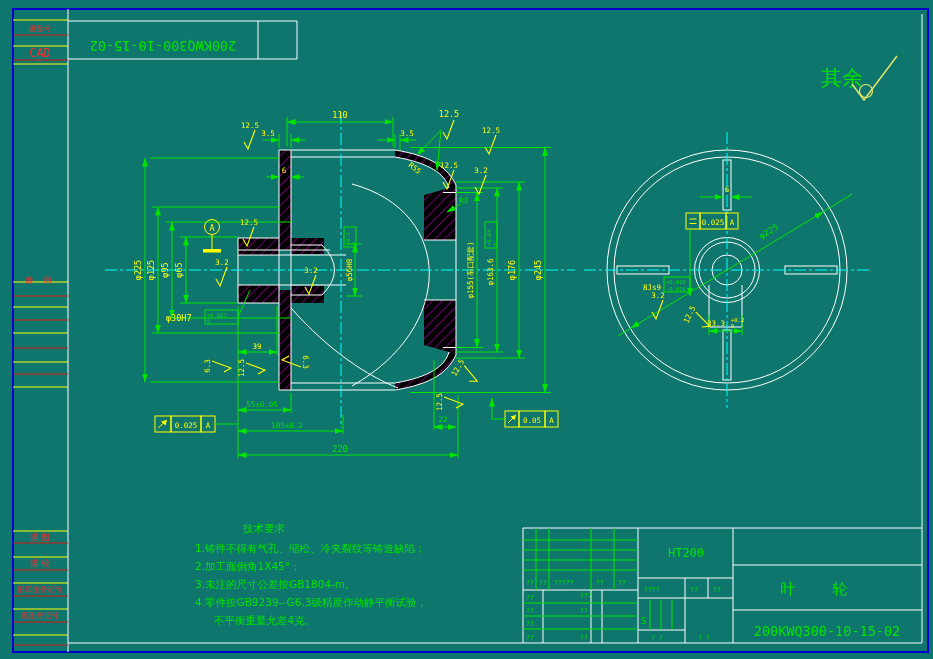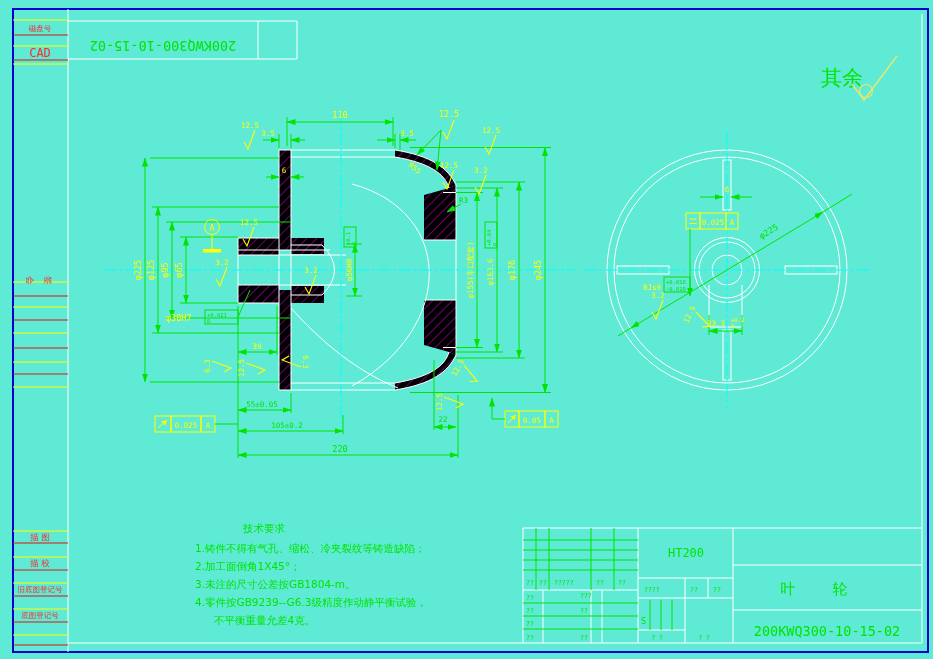--- a/index.html
+++ b/index.html
@@ -1,16 +1,16 @@
 <!DOCTYPE html>
 <html><head>
 <meta charset="utf-8">
 <style>
   html,body{margin:0;padding:0;background:#000;}
-  .stage{position:relative;width:933px;height:659px;background:#5eead4;overflow:hidden;
+  .stage{position:relative;width:933px;height:659px;background:#0f766e;overflow:hidden;
          font-family:"DejaVu Sans Mono","Liberation Mono",monospace;}
   svg{position:absolute;left:0;top:0;}
   svg text{font-family:"DejaVu Sans Mono","Liberation Mono",monospace;}
   text.cn{font-family:"DejaVu Sans","Liberation Sans",sans-serif;}
   .w{stroke:#ffffff;stroke-width:1;fill:none}
   .ext,.dim,.dim1,.ldr{stroke:#00e400;stroke-width:1;fill:none}
   .dim{marker-start:url(#ar);marker-end:url(#ar)}
   .dim1{marker-end:url(#ar)}
   .ldr{marker-end:url(#ar)}
   .cl{stroke:#00ffff;stroke-width:1;fill:none;stroke-dasharray:12 3 3 3}

